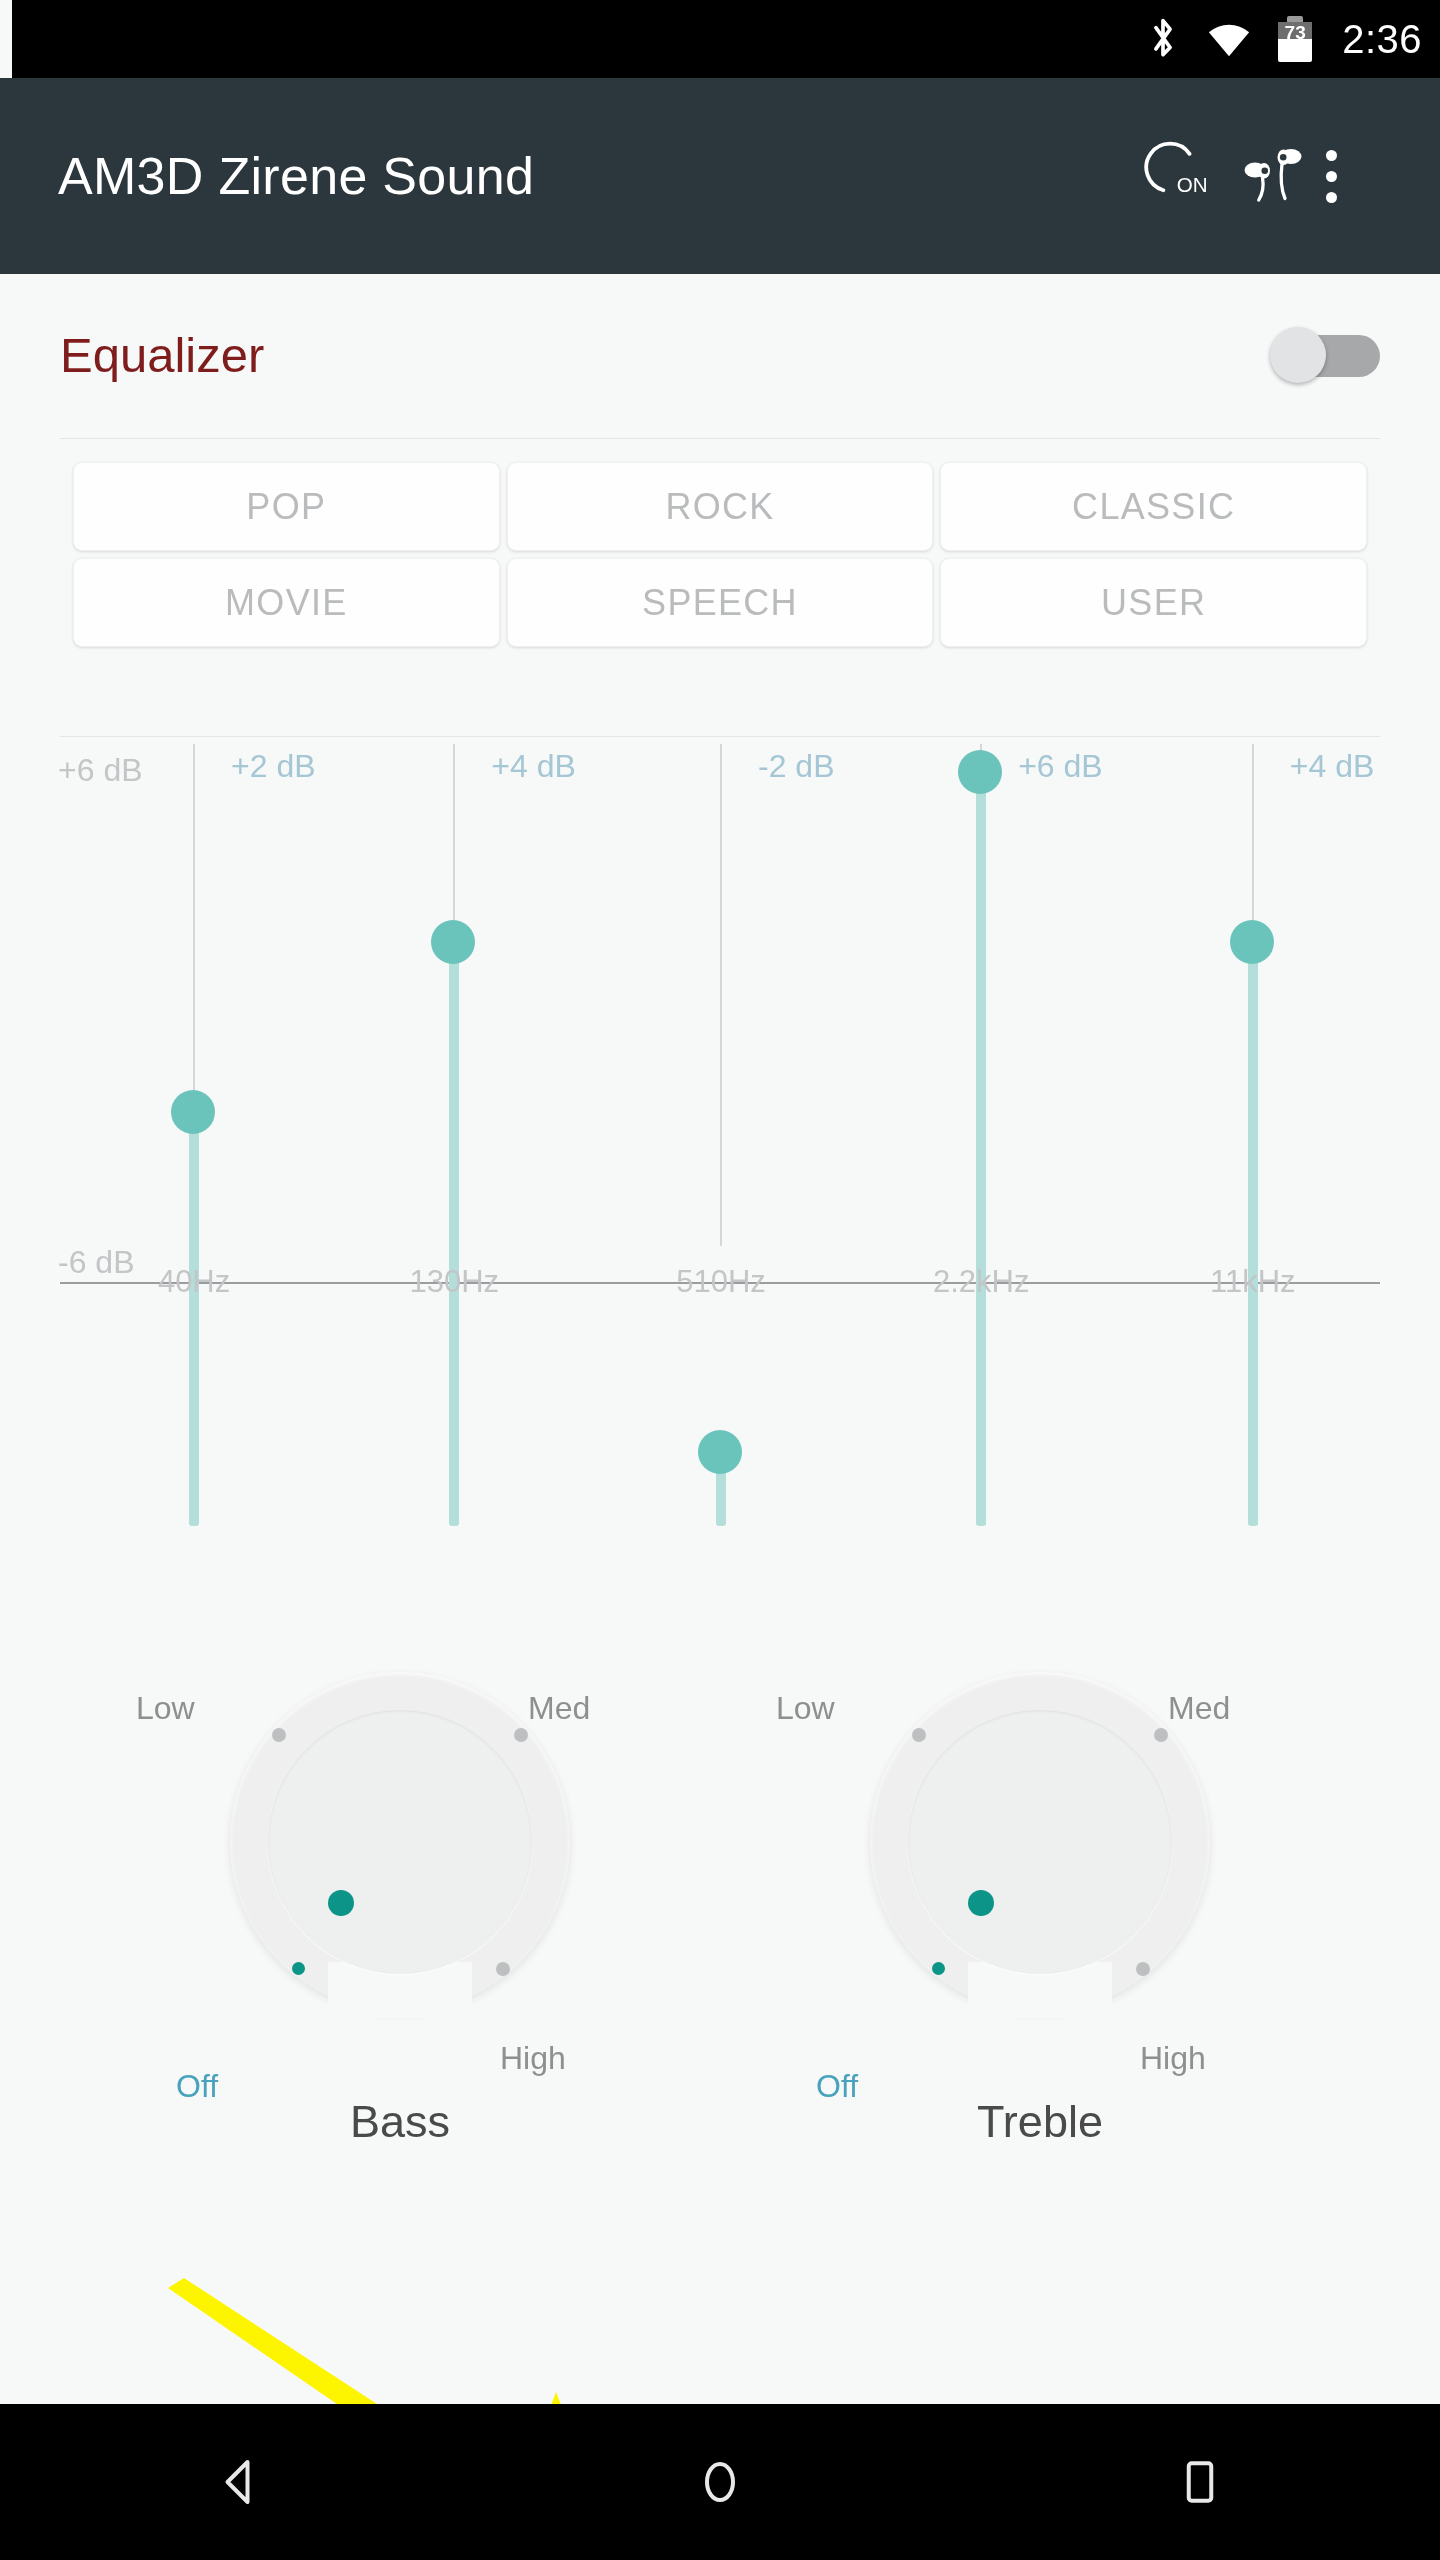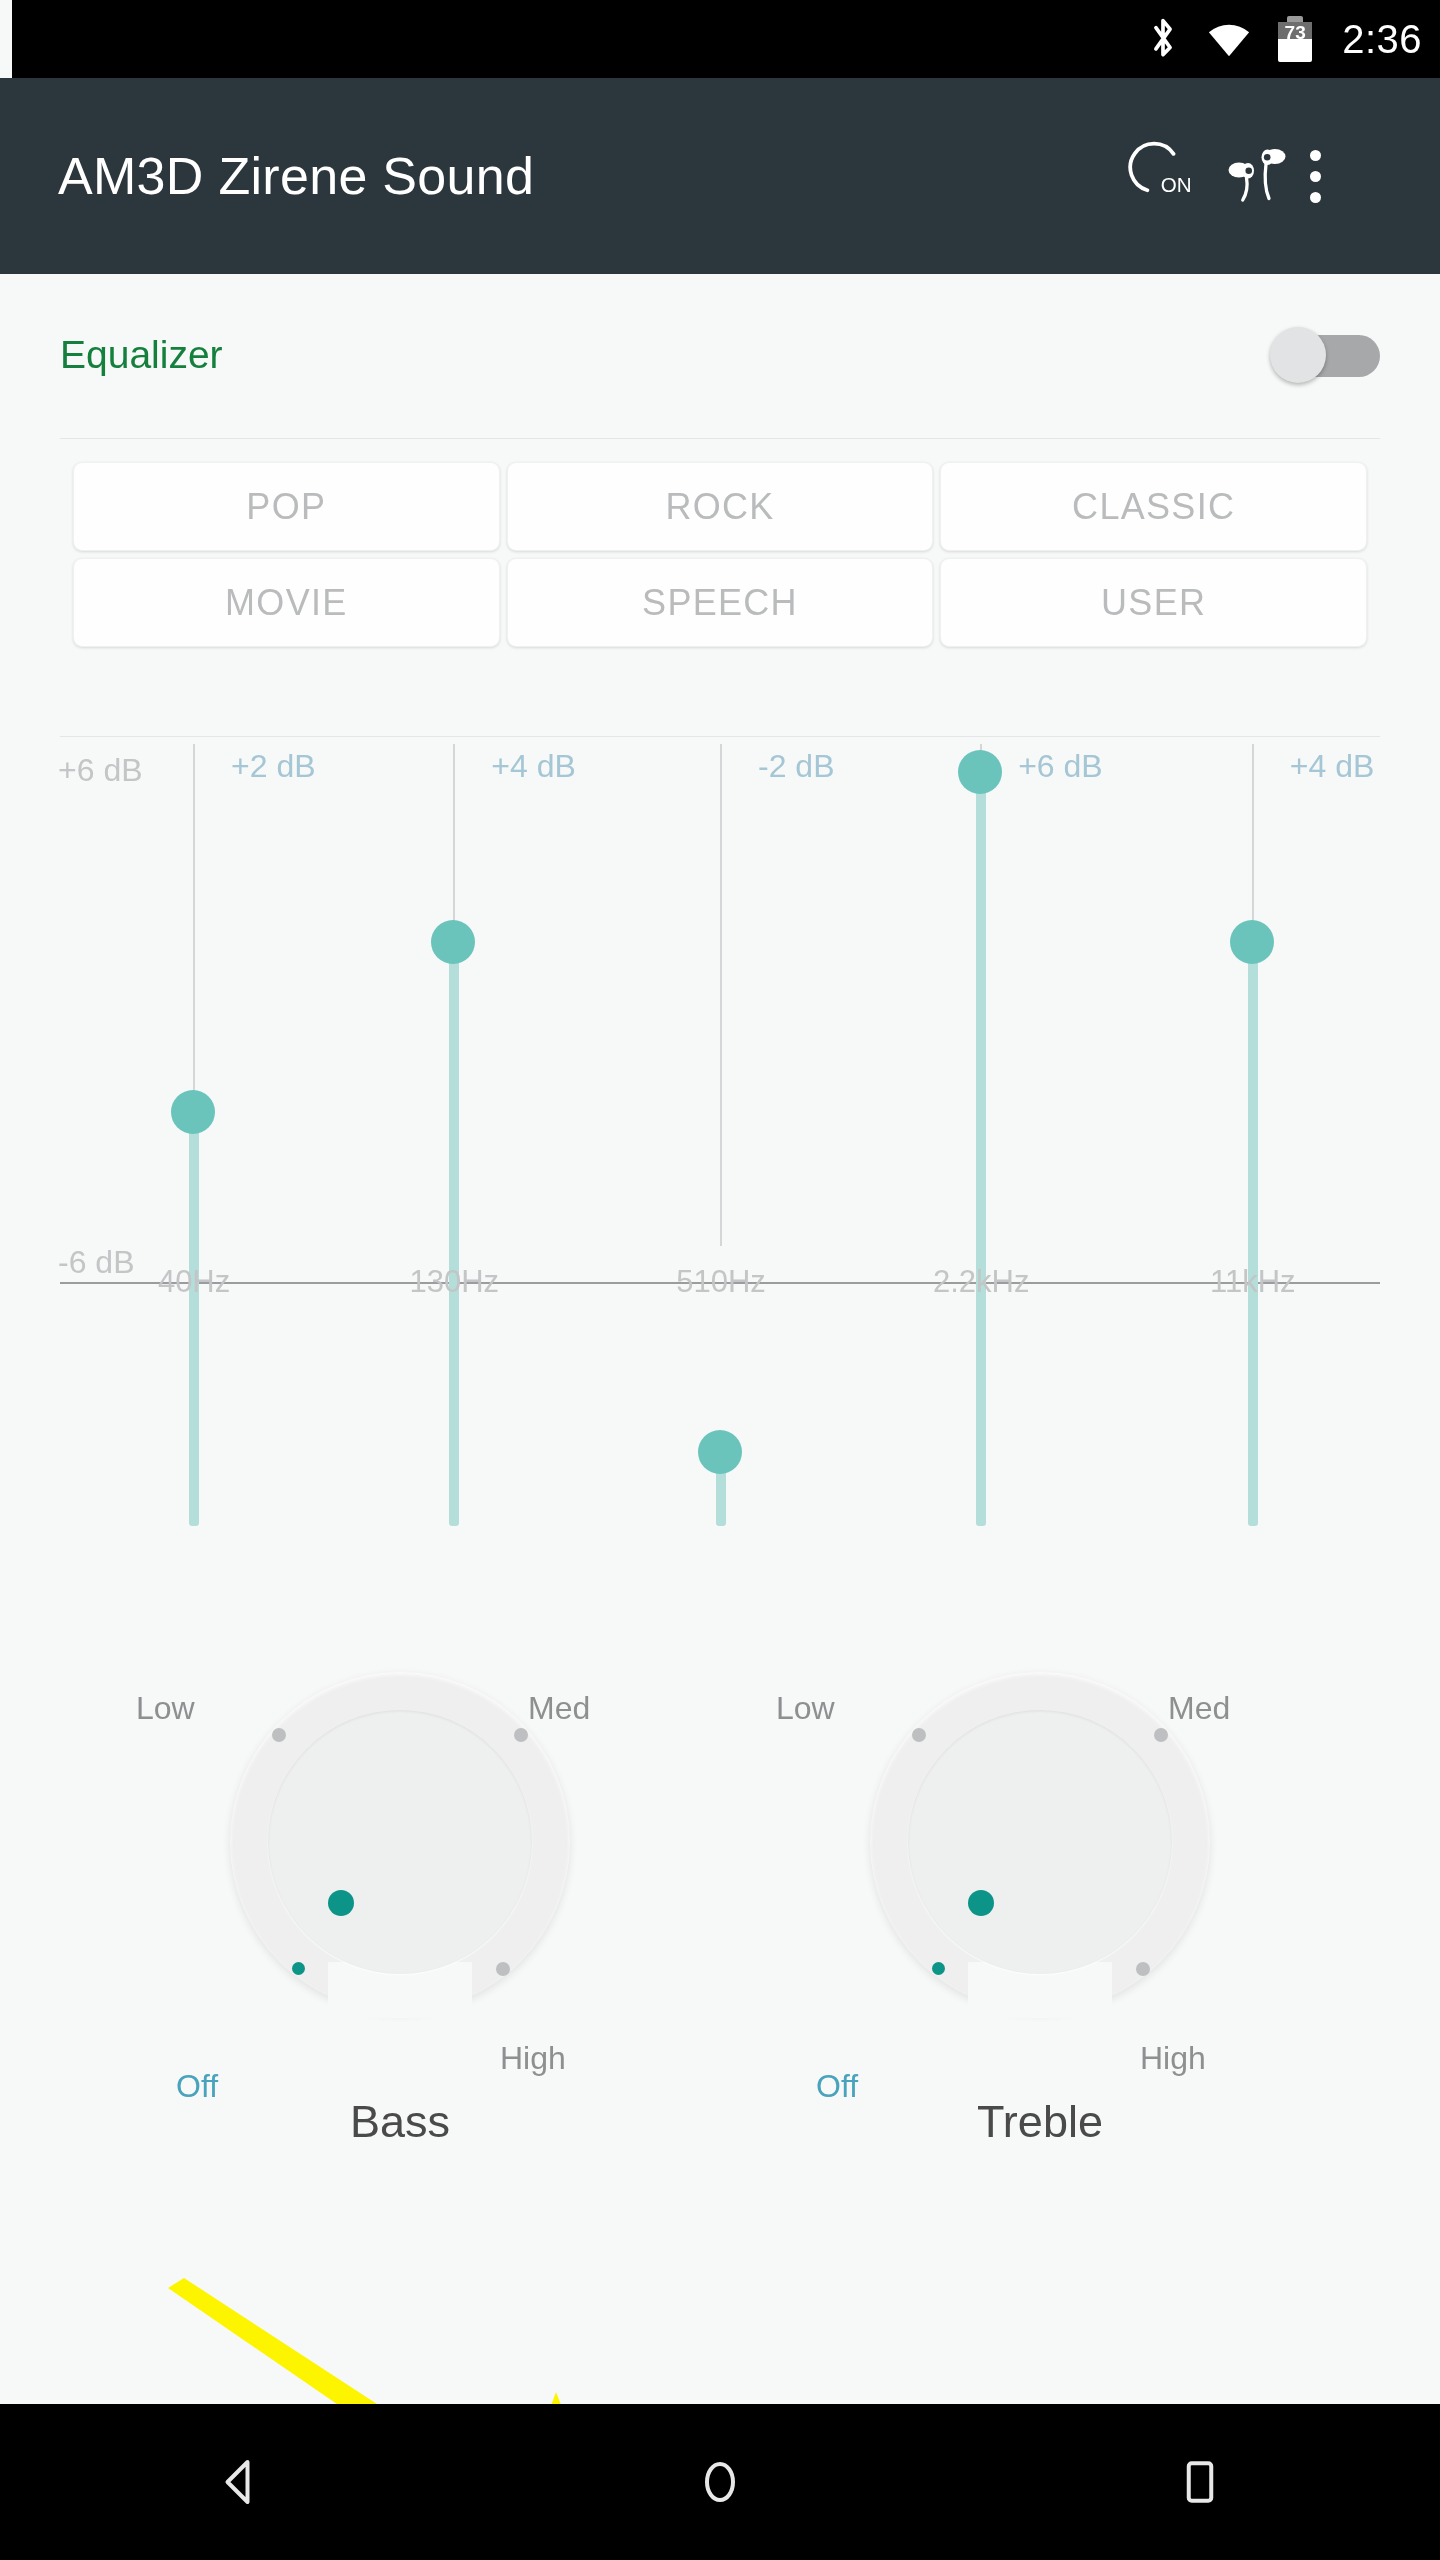--- a/index.html
+++ b/index.html
@@ -38,21 +38,21 @@
   #battery-text{
     position:absolute; left:0; top:6px; width:34px; height:22px;
     color:#fff; font-size:19px; font-weight:700; text-align:center;
     line-height:22px;
   }
 
   
   #app-bar{
     position:absolute; left:0; top:78px; width:1440px; height:196px;
     background:#2b373d; display:flex; align-items:center;
-    padding:0 60px 0 58px;
+    padding:0 44px 0 58px;
   }
   #app-title{
     color:#fff; font-size:52px; font-weight:400; letter-spacing:0.3px;
     flex:1; white-space:nowrap;
   }
   .appbar-action{
     width:92px; height:92px; display:flex; align-items:center;
     justify-content:flex-start; flex:none;
   }
   #overflow-menu{ width:70px; }
@@ -63,21 +63,21 @@
   #content{
     position:absolute; left:0; top:274px; width:1440px; height:2130px;
     background:#f7f8f8;
   }
 
   
   #eq-header{
     position:absolute; left:0; top:0; width:1440px; height:162px;
     display:flex; align-items:center; padding:0 60px;
   }
-  #eq-title{ font-size:39px; color:#15803d; flex:1; }
+  #eq-title{ font-size:49px; color:#7f1d1d; flex:1; }
   #eq-toggle{
     position:relative; width:110px; height:56px; flex:none;
   }
   #eq-toggle-track{
     position:absolute; right:0; top:8px; width:92px; height:42px;
     background:#a7a8aa; border-radius:21px;
   }
   #eq-toggle-knob{
     position:absolute; left:0; top:0; width:56px; height:56px;
     background:#e2e3e4; border-radius:50%;

